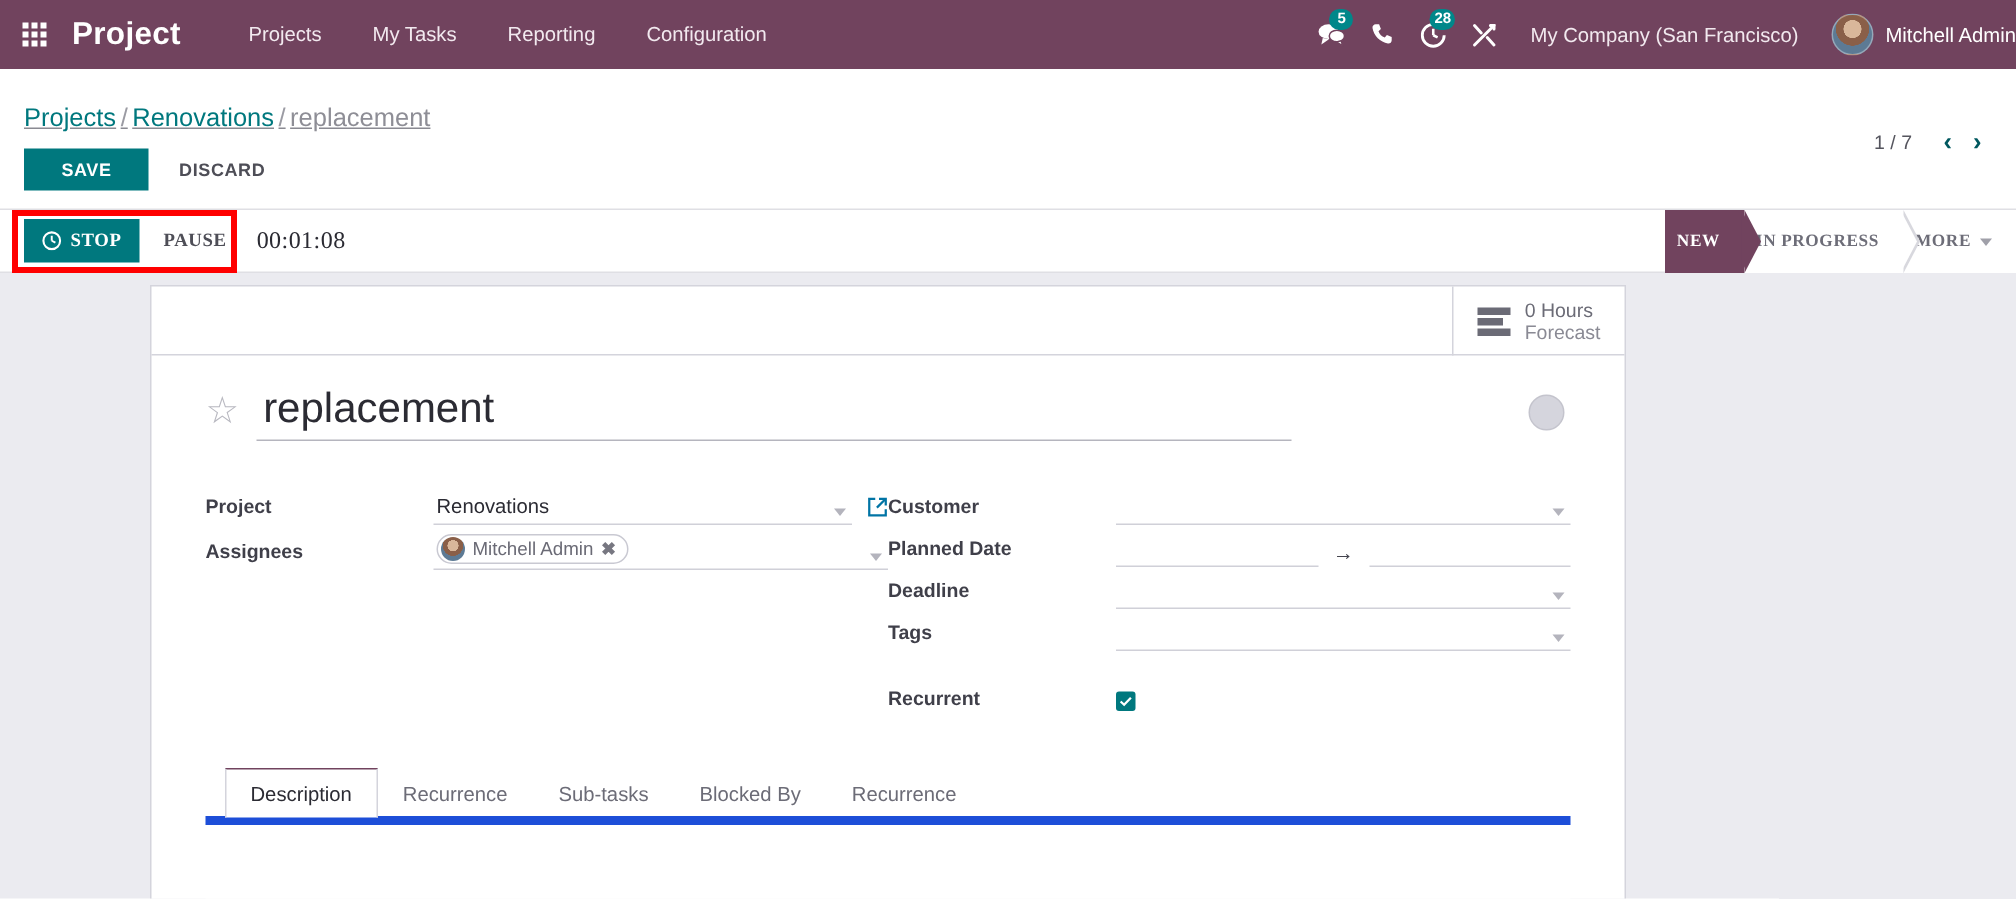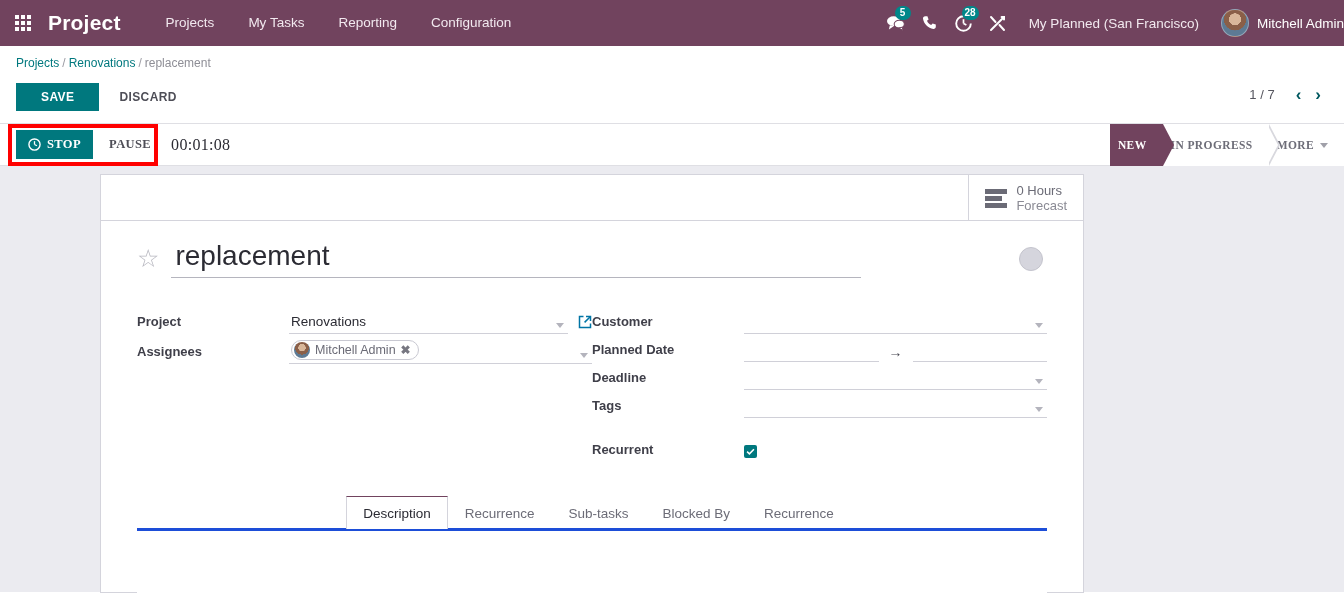--- a/index.html
+++ b/index.html
@@ -98,24 +98,25 @@
   }
 
   
   .control-panel {
     background: #fff;
     border-bottom: 1px solid #dfdfe4;
     padding: 0 16px;
     position: relative;
   }
   .breadcrumb {
-    font-size: 12px;
-    padding-top: 6px;
+    font-size: 17px;
+    padding-top: 22px;
     color: #8a8a92;
     line-height: 22px;
+    text-decoration: underline;
   }
   .breadcrumb a {
     color: #00787e;
     text-decoration: none;
     cursor: pointer;
   }
   .breadcrumb .sep { color: #9b9ba3; padding: 0 3px; }
   .breadcrumb .current { color: #8e8e96; }
 
   .cp-buttons { display: flex; align-items: center; padding: 9px 0 12px 0; }
@@ -397,24 +398,23 @@
     background: radial-gradient(circle at 50% 36%, #d9b79a 0 28%, #8a5f48 29% 52%, #5d7a94 53% 100%);
     flex: none;
   }
   .tag-x { color: #777781; font-weight: bold; font-size: 12px; cursor: pointer; }
   .date-half { flex: 1; border-bottom: 1px solid #d0d0d8; min-height: 22px; }
   .date-arrow { color: #44444e; font-size: 14px; padding: 0 10px 2px 10px; }
 
   
   .tabs {
     display: flex;
-    border-bottom: 3px solid #1d4ed8;
+    border-bottom: 6px solid #1d4ed8;
     margin-top: 34px;
     padding-left: 13px;
-    justify-content: center;
   }
   .tab {
     font-size: 13.5px;
     color: #6c6c77;
     padding: 9px 16px 8px 16px;
     border: 1px solid transparent;
     border-bottom: none;
     margin-bottom: -1px;
     cursor: pointer;
     background: transparent;
@@ -476,21 +476,21 @@
       </svg>
       <span class="badge">28</span>
     </div>
     <div class="nav-icon">
       <svg width="17" height="17" viewBox="0 0 17 17" aria-hidden="true">
         <path d="M2 2 L6.5 7 M10.5 10 L15 15" stroke="#fff" stroke-width="2" stroke-linecap="round"></path>
         <path d="M15 2 L2 15" stroke="#fff" stroke-width="2" stroke-linecap="round"></path>
         <path d="M12.6 2 L15 2 L15 4.4" stroke="#fff" stroke-width="2" stroke-linecap="round" fill="none"></path>
       </svg>
     </div>
-    <div class="company-name">My Planned (San Francisco)</div>
+    <div class="company-name">My Company (San Francisco)</div>
     <div class="user-menu">
       <div class="user-avatar"></div>
       <div class="user-name">Mitchell Admin</div>
     </div>
   </div>
 </div>
 
 <div class="control-panel">
   <div class="breadcrumb">
     <a>Projects</a><span class="sep">/</span><a>Renovations</a><span class="sep">/</span><span class="current">replacement</span>

